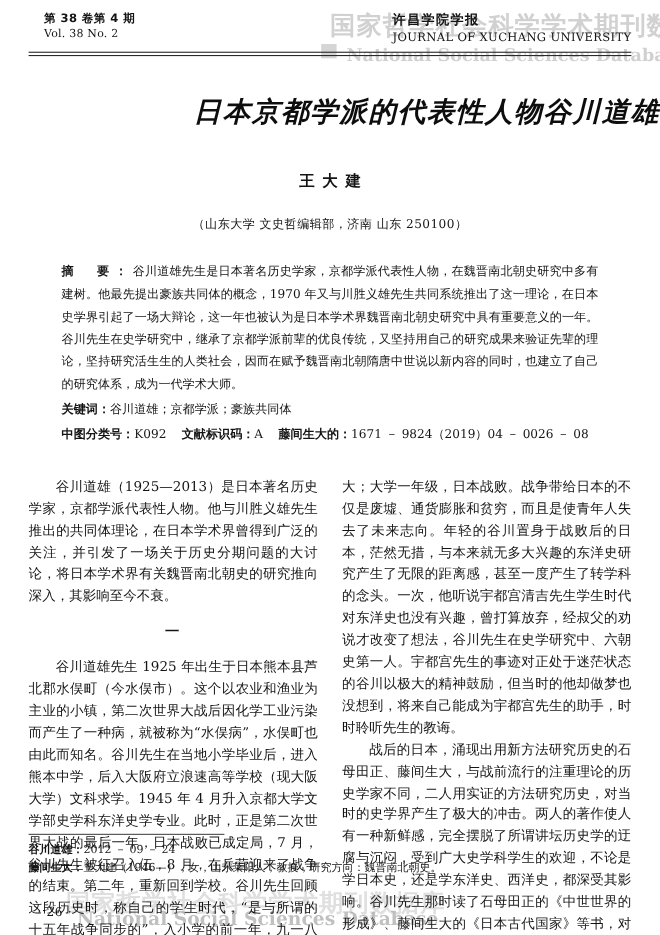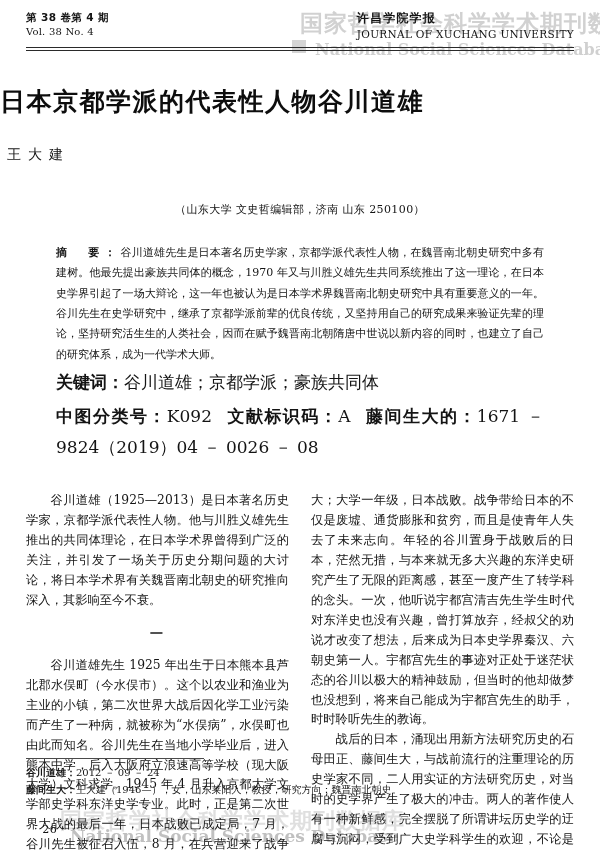--- a/index.html
+++ b/index.html
@@ -88,20 +88,21 @@
     z-index: 10;
     padding: 10px 26px 0 26px;
     display: flex;
     justify-content: space-between;
     align-items: flex-start;
   }
   .mh-block {
     font-size: 10.5px;
     line-height: 1.45;
     white-space: nowrap;
+    margin-left: 14px;
   }
   .mh-left { text-align: left; }
   .mh-center { text-align: left; }
   .mh-right { text-align: right; }
   .mh-cn {
     font-family: "DejaVu Sans", "Liberation Sans", sans-serif;
     font-size: 10.5px;
     font-weight: 700;
     letter-spacing: 0.4px;
   }
@@ -126,41 +127,43 @@
     border-top: 1.2px solid #2a2a2a;
     border-bottom: 0.8px solid #2a2a2a;
     height: 2.5px;
   }
 
   
   .title {
     position: relative;
     z-index: 10;
     margin-top: 34px;
-    text-align: left;
+    text-align: right;
     font-family: "DejaVu Sans", "Liberation Sans", sans-serif;
     font-size: 25px;
     font-weight: 700;
     letter-spacing: 1.5px;
     color: #0d0d0d;
+    font-style: italic;
   }
   .author {
     position: relative;
     z-index: 10;
-    margin-top: 28px;
+    margin-top: 38px;
+    text-align: center;
     font-family: "DejaVu Sans", "Liberation Sans", sans-serif;
     font-size: 14px;
-    font-weight: 400;
+    font-weight: 700;
     letter-spacing: 7px;
     text-indent: 7px;
   }
   .affiliation {
     position: relative;
     z-index: 10;
-    margin-top: 38px;
+    margin-top: 22px;
     text-align: center;
     font-size: 11px;
     letter-spacing: 0.4px;
   }
 
   
   .abs-wrap {
     position: relative;
     z-index: 10;
     margin: 26px 56px 0 56px;
@@ -172,21 +175,21 @@
   .abs-para {
     text-indent: 0;
   }
   .abs-label {
     font-family: Liberation Mono, monospace;
     font-weight: 700;
     letter-spacing: 5px;
   }
   .kw-line, .cls-line {
     margin-top: 2px;
-    font-size: 17px;
+    font-size: 11px;
     line-height: 1.85;
   }
   .kw-label, .cls-label {
     font-family: "DejaVu Sans", "Liberation Sans", sans-serif;
     font-weight: 700;
   }
   .cls-gap { display: inline-block; width: 14px; }
 
   
   .columns {
@@ -257,21 +260,21 @@
     <div class="wm-cn">国家哲学社会科学学术期刊数据库</div>
     <div class="wm-sq"></div>
     <div class="wm-en">National Social Sciences Database</div>
     <div class="wm-bottom-cn">国家哲学社会科学学术期刊数据库</div>
     <div class="wm-bottom-en">National Social Sciences Database</div>
   </div>
 
   <div class="masthead">
     <div class="mh-block mh-left">
       <div class="mh-cn">第 38 卷第 4 期</div>
-      <div class="mh-en">Vol. 38 No. 4</div>
+      <div class="mh-en">Vol. 38 No. 2</div>
     </div>
     <div class="mh-block mh-center">
       <div class="mh-cn">许昌学院学报</div>
       <div class="mh-en">JOURNAL OF XUCHANG UNIVERSITY</div>
     </div>
   </div>
   <div class="rule-double"></div>
 
   <div class="title">日本京都学派的代表性人物谷川道雄</div>
   <div class="author">王大建</div>
@@ -289,21 +292,21 @@
     </div>
   </div>
 
   <div class="columns">
     <div class="col">
       <p>谷川道雄（1925—2013）是日本著名历史学家，京都学派代表性人物。他与川胜义雄先生推出的共同体理论，在日本学术界曾得到广泛的关注，并引发了一场关于历史分期问题的大讨论，将日本学术界有关魏晋南北朝史的研究推向深入，其影响至今不衰。</p>
       <div class="section-num">一</div>
       <p>谷川道雄先生 1925 年出生于日本熊本县芦北郡水俣町（今水俣市）。这个以农业和渔业为主业的小镇，第二次世界大战后因化学工业污染而产生了一种病，就被称为“水俣病”，水俣町也由此而知名。谷川先生在当地小学毕业后，进入熊本中学，后入大阪府立浪速高等学校（现大阪大学）文科求学。1945 年 4 月升入京都大学文学部史学科东洋史学专业。此时，正是第二次世界大战的最后一年，日本战败已成定局，7 月，谷川先生被征召入伍，8 月，在兵营迎来了战争的结束。第二年，重新回到学校。谷川先生回顾这段历史时，称自己的学生时代，“是与所谓的十五年战争同步的”，入小学的前一年，九一八事变；入中学的前一年，卢沟桥事变，中日战争爆发；中学四年级，太平洋战争扩</p>
     </div>
     <div class="col">
-      <p style="text-indent:0">大；大学一年级，日本战败。战争带给日本的不仅是废墟、通货膨胀和贫穷，而且是使青年人失去了未来志向。年轻的谷川置身于战败后的日本，茫然无措，与本来就无多大兴趣的东洋史研究产生了无限的距离感，甚至一度产生了转学科的念头。一次，他听说宇都宫清吉先生学生时代对东洋史也没有兴趣，曾打算放弃，经叔父的劝说才改变了想法，后来成为日本史学界秦汉、六朝史第一人。宇都宫先生的事迹对正处于迷茫状态的谷川以极大的精神鼓励，但当时的他却做梦也没想到，将来自己能成为宇都宫先生的助手，时时聆听先生的教诲。</p>
+      <p style="text-indent:0">大；大学一年级，日本战败。战争带给日本的不仅是废墟、通货膨胀和贫穷，而且是使青年人失去了未来志向。年轻的谷川置身于战败后的日本，茫然无措，与本来就无多大兴趣的东洋史研究产生了无限的距离感，甚至一度产生了转学科的念头。一次，他听说宇都宫清吉先生学生时代对东洋史也没有兴趣，曾打算放弃，经叔父的劝说才改变了想法，谷川先生在史学研究中、六朝史第一人。宇都宫先生的事迹对正处于迷茫状态的谷川以极大的精神鼓励，但当时的他却做梦也没想到，将来自己能成为宇都宫先生的助手，时时聆听先生的教诲。</p>
       <p>战后的日本，涌现出用新方法研究历史的石母田正、藤间生大，与战前流行的注重理论的历史学家不同，二人用实证的方法研究历史，对当时的史学界产生了极大的冲击。两人的著作使人有一种新鲜感，完全摆脱了所谓讲坛历史学的迂腐与沉闷，受到广大史学科学生的欢迎，不论是学日本史，还是学东洋史、西洋史，都深受其影响。谷川先生那时读了石母田正的《中世世界的形成》、藤间生大的《日本古代国家》等书，对历史研究产生了初步的兴趣。写大学毕业论文时，选择了府兵制度这一课题。在写作过程中，立下了毕业后从事史学研究</p>
     </div>
   </div>
 
   <div class="footer">
     <div class="foot-rule"></div>
     <div class="foot-line">
       <span class="foot-label">谷川道雄：</span><span>2012 － 09 － 24</span>
     </div>
     <div class="foot-line">

